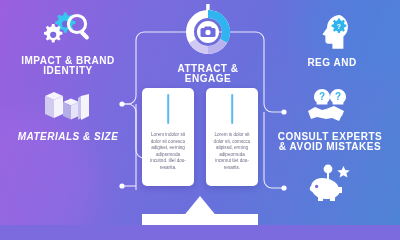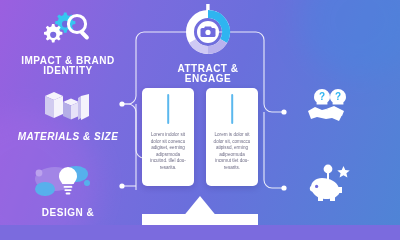--- a/index.html
+++ b/index.html
@@ -112,41 +112,20 @@
           <path d="M24 18 l8 3.5 0 14 -8-3.5z" fill="#b9b4e8"></path>
           <path d="M40 18 l-8 3.5 0 14 8-3.5z" fill="#efedfb"></path>
           <path d="M42 12 l8-2 0 22 -8 4z" fill="#ffffff"></path>
           <path d="M42 12 l-3 2 0 22 3-2z" fill="#cfcaf0"></path>
         </g>
       </svg>
     </div>
     <div class="lbl">MATERIALS &amp; SIZE</div>
   </div>
 
-  <div class="node n-design">
-    <div class="ic">
-      <svg width="78" height="44" viewBox="0 0 78 44">
-        <g opacity=".75">
-          <ellipse cx="26" cy="20" rx="20" ry="12" fill="#a98fe8"></ellipse>
-          <ellipse cx="47" cy="15" rx="12" ry="8" fill="#46c8f0"></ellipse>
-          <ellipse cx="16" cy="30" rx="10" ry="7" fill="#46c8f0"></ellipse>
-          <circle cx="58" cy="24" r="3" fill="#46c8f0"></circle>
-          <circle cx="10" cy="14" r="3.4" fill="#c9b6f2"></circle>
-          <path d="M14 32 q3-5 6 0 a3 3 0 0 1 -6 0z" fill="#46c8f0"></path>
-        </g>
-        <g fill="#ffffff">
-          <path d="M39 8 a9 9 0 0 1 9 9 c0 4-2.4 5.6-3.4 8 l-11.2 0 c-1-2.4-3.4-4-3.4-8 a9 9 0 0 1 9-9z"></path>
-          <rect x="34.6" y="27" width="8.8" height="1.8" rx=".9"></rect>
-          <rect x="35.4" y="30.2" width="7.2" height="1.8" rx=".9"></rect>
-          <rect x="36.6" y="33.4" width="4.8" height="2" rx="1"></rect>
-        </g>
-      </svg>
-    </div>
-    <div class="lbl">DESIGN &amp;</div>
-  </div>
 
   <div class="node n-attract">
     <div class="ic" style="height:56px">
       <svg width="60" height="56" viewBox="0 0 60 56">
         <rect x="28.2" y="0" width="3.4" height="12" fill="#ffffff"></rect>
         <g fill="none" stroke-width="8">
           <circle cx="30" cy="28" r="18" stroke="#ffffff"></circle>
           <path d="M30 10 a18 18 0 0 1 15.6 27" stroke="#2FB4F0"></path>
           <path d="M45.6 37 a18 18 0 0 1 -15.6 9" stroke="#b9b2ee"></path>
           <path d="M30 46 a18 18 0 0 1 -15.6-9" stroke="#cfc9f4"></path>
@@ -155,36 +134,49 @@
         <g fill="#6f6ade">
           <rect x="22.5" y="24" width="15" height="9" rx="1.6"></rect>
           <path d="M27 22.6 h6 l1.2 1.8 h-8.4z"></path>
         </g>
         <circle cx="30" cy="28.4" r="2.6" fill="#ffffff"></circle>
       </svg>
     </div>
     <div class="lbl">ATTRACT &amp; ENGAGE</div>
   </div>
 
+  <div class="node n-reg">
+    <div class="ic">
+      <svg width="44" height="40" viewBox="0 0 44 40">
+        <path d="M30 4 a13 13 0 0 0 -13 13 l-4.6 6.4 3 1.4 0 5 a3 3 0 0 0 3 3 l4 0 0 5 11 0 0-12 a13 13 0 0 0 -3.4-21.8z" fill="#ffffff"></path>
+        <g fill="#2FB4F0">
+          <path d="M28 7.4 l1.9 0 .5 1.9 1.5 .6 1.6-1.1 1.4 1.4 -1.1 1.6 .6 1.5 1.9 .5 0 1.9 -1.9 .5 -.6 1.5 1.1 1.6 -1.4 1.4 -1.6-1.1 -1.5 .6 -.5 1.9 -1.9 0 -.5-1.9 -1.5-.6 -1.6 1.1 -1.4-1.4 1.1-1.6 -.6-1.5 -1.9-.5 0-1.9 1.9-.5 .6-1.5 -1.1-1.6 1.4-1.4 1.6 1.1 1.5-.6z"></path>
+        </g>
+        <text x="28.9" y="18" font-family="Liberation Sans, sans-serif" font-size="7" font-weight="700" fill="#ffffff" text-anchor="middle">?</text>
+      </svg>
+    </div>
+    <div class="lbl">REG AND</div>
+  </div>
 
   <div class="node n-consult">
     <div class="ic">
       <svg width="52" height="40" viewBox="0 0 52 40">
         <g fill="#ffffff">
           <path d="M18 4 a8 8 0 0 1 8 8 c0 2.4-1 3.8-2.6 5.2 l0 2.2 -10.8 0 0-2.2 C11 15.8 10 14.4 10 12 a8 8 0 0 1 8-8z"></path>
           <path d="M34 4 a8 8 0 0 1 8 8 c0 2.4-1 3.8-2.6 5.2 l0 2.2 -10.8 0 0-2.2 C27 15.8 26 14.4 26 12 a8 8 0 0 1 8-8z"></path>
         </g>
         <text x="18" y="15.4" font-family="Liberation Sans, sans-serif" font-size="10" font-weight="700" fill="#2FB4F0" text-anchor="middle">?</text>
         <text x="34" y="15.4" font-family="Liberation Sans, sans-serif" font-size="10" font-weight="700" fill="#2FB4F0" text-anchor="middle">?</text>
         <g fill="#ffffff">
           <path d="M4 26 l7-4 7 3 4-1 8 2 8 4 -3 6 -7-3 -6 1 -9-2 -6 2z"></path>
           <path d="M22 24 l8-3 10 5 -2 5 -9-4z"></path>
         </g>
       </svg>
     </div>
+    <div class="lbl">CONSULT EXPERTS<br>&amp; AVOID MISTAKES</div>
   </div>
 
   <div class="node n-invest">
     <div class="ic">
       <svg width="52" height="42" viewBox="0 0 52 42">
         <g fill="#ffffff">
           <circle cx="22" cy="7" r="4.4"></circle>
           <rect x="21" y="10" width="2" height="8"></rect>
           <path d="M22 6 l-2.4 2.4 1.1 1.1 1.3-1.3 1.3 1.3 1.1-1.1z"></path>
           <path d="M37.5 4 l1.8 4 4.4 .4 -3.3 2.9 1 4.3 -3.9-2.3 -3.9 2.3 1-4.3 -3.3-2.9 4.4-.4z"></path>

